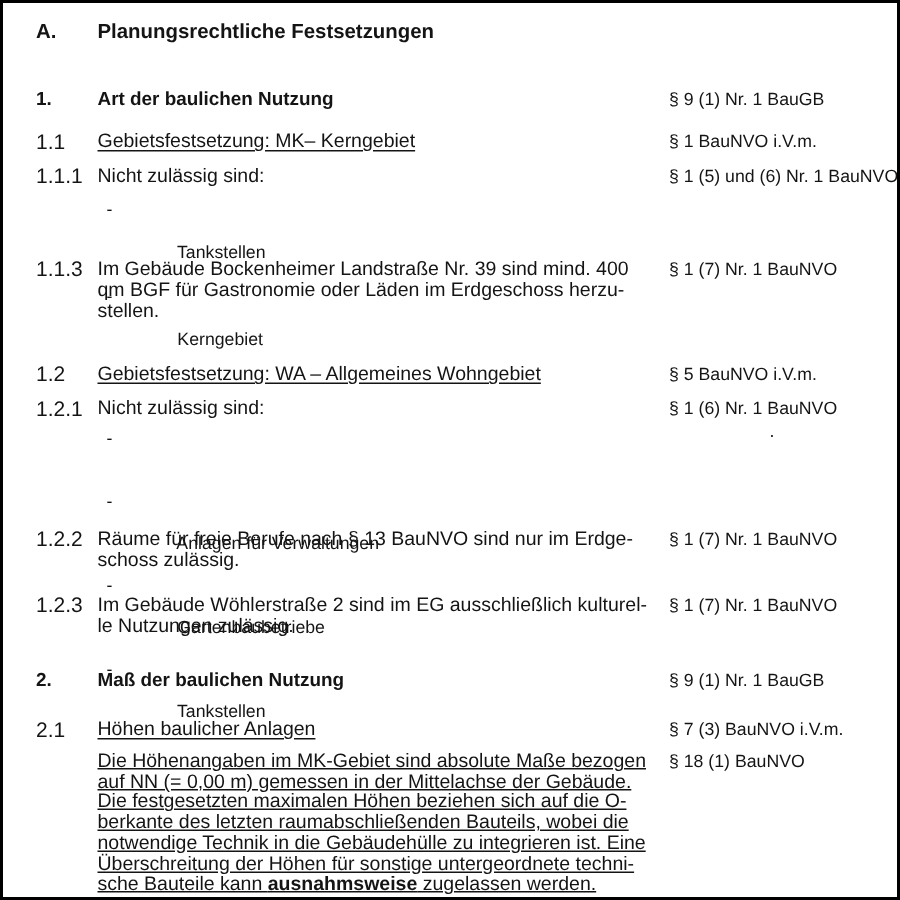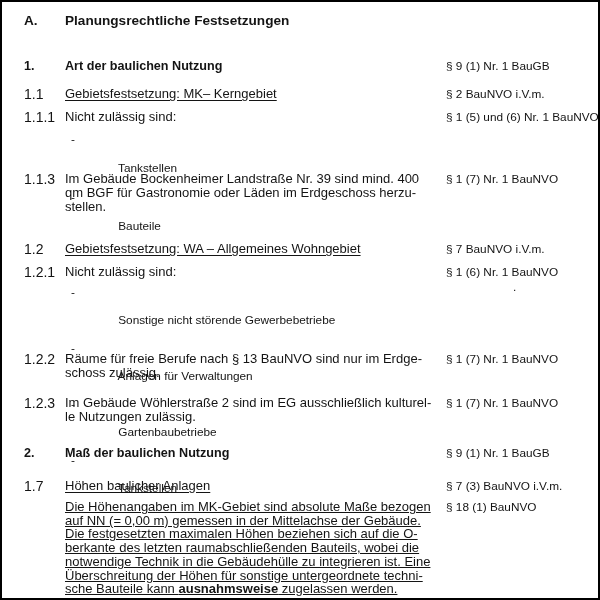--- a/index.html
+++ b/index.html
@@ -52,69 +52,68 @@
 
   <div class="row" style="top:57px">
     <span class="num bold">1.</span>
     <span class="txt bold">Art der baulichen Nutzung</span>
     <span class="ref">§ 9 (1) Nr. 1 BauGB</span>
   </div>
 
   <div class="row" style="top:85px">
     <span class="num">1.1</span>
     <span class="txt u">Gebietsfestsetzung: MK– Kerngebiet</span>
-    <span class="ref">§ 2 BauNVO i.V.m.</span>
+    <span class="ref">§ 1 BauNVO i.V.m.</span>
   </div>
 
   <div class="row" style="top:108px">
     <span class="num">1.1.1</span>
     <span class="txt">Nicht zulässig sind:</span>
     <span class="ref">§ 1 (5) und (6) Nr. 1 BauNVO</span>
   </div>
 
   <div class="row" style="top:130px">
     <div class="bullets">
       <div class="bullet">
         <span class="dash">-</span>
         <span>Tankstellen</span>
       </div>
       <div class="bullet">
         <span class="dash">-</span>
-        <span>Bauteile</span>
+        <span>Kerngebiet</span>
       </div>
     </div>
   </div>
 
   <div class="row" style="top:170px">
     <span class="num">1.1.3</span>
     <span class="txt">Im Gebäude Bockenheimer Landstraße Nr. 39 sind mind. 400
 qm BGF für Gastronomie oder Läden im Erdgeschoss herzu-
 stellen.</span>
     <span class="ref">§ 1 (7) Nr. 1 BauNVO</span>
   </div>
 
   <div class="row" style="top:240px">
     <span class="num">1.2</span>
     <span class="txt u">Gebietsfestsetzung: WA – Allgemeines Wohngebiet</span>
-    <span class="ref">§ 7 BauNVO i.V.m.</span>
+    <span class="ref">§ 5 BauNVO i.V.m.</span>
   </div>
 
   <div class="row" style="top:263px">
     <span class="num">1.2.1</span>
     <span class="txt">Nicht zulässig sind:</span>
     <span class="ref">§ 1 (6) Nr. 1 BauNVO</span>
   </div>
 
   <div class="artifact">.</div>
 
   <div class="row" style="top:283px">
     <div class="bullets bullets-tight">
       <div class="bullet">
         <span class="dash">-</span>
-        <span>Sonstige nicht störende Gewerbebetriebe</span>
       </div>
       <div class="bullet">
         <span class="dash">-</span>
         <span>Anlagen für Verwaltungen</span>
       </div>
       <div class="bullet">
         <span class="dash">-</span>
         <span>Gartenbaubetriebe</span>
       </div>
       <div class="bullet">
@@ -138,21 +137,21 @@
     <span class="ref">§ 1 (7) Nr. 1 BauNVO</span>
   </div>
 
   <div class="row" style="top:444px">
     <span class="num bold">2.</span>
     <span class="txt bold">Maß der baulichen Nutzung</span>
     <span class="ref">§ 9 (1) Nr. 1 BauGB</span>
   </div>
 
   <div class="row" style="top:477px">
-    <span class="num">1.7</span>
+    <span class="num">2.1</span>
     <span class="txt u">Höhen baulicher Anlagen</span>
     <span class="ref">§ 7 (3) BauNVO i.V.m.</span>
   </div>
 
   <div class="row" style="top:498px">
     <span class="txt body7"><span>Die Höhenangaben im MK-Gebiet sind absolute Maße bezogen
 auf NN (= 0,00 m) gemessen in der Mittelachse der Gebäude.
 Die festgesetzten maximalen Höhen beziehen sich auf die O-
 berkante des letzten raumabschließenden Bauteils, wobei die
 notwendige Technik in die Gebäudehülle zu integrieren ist. Eine

